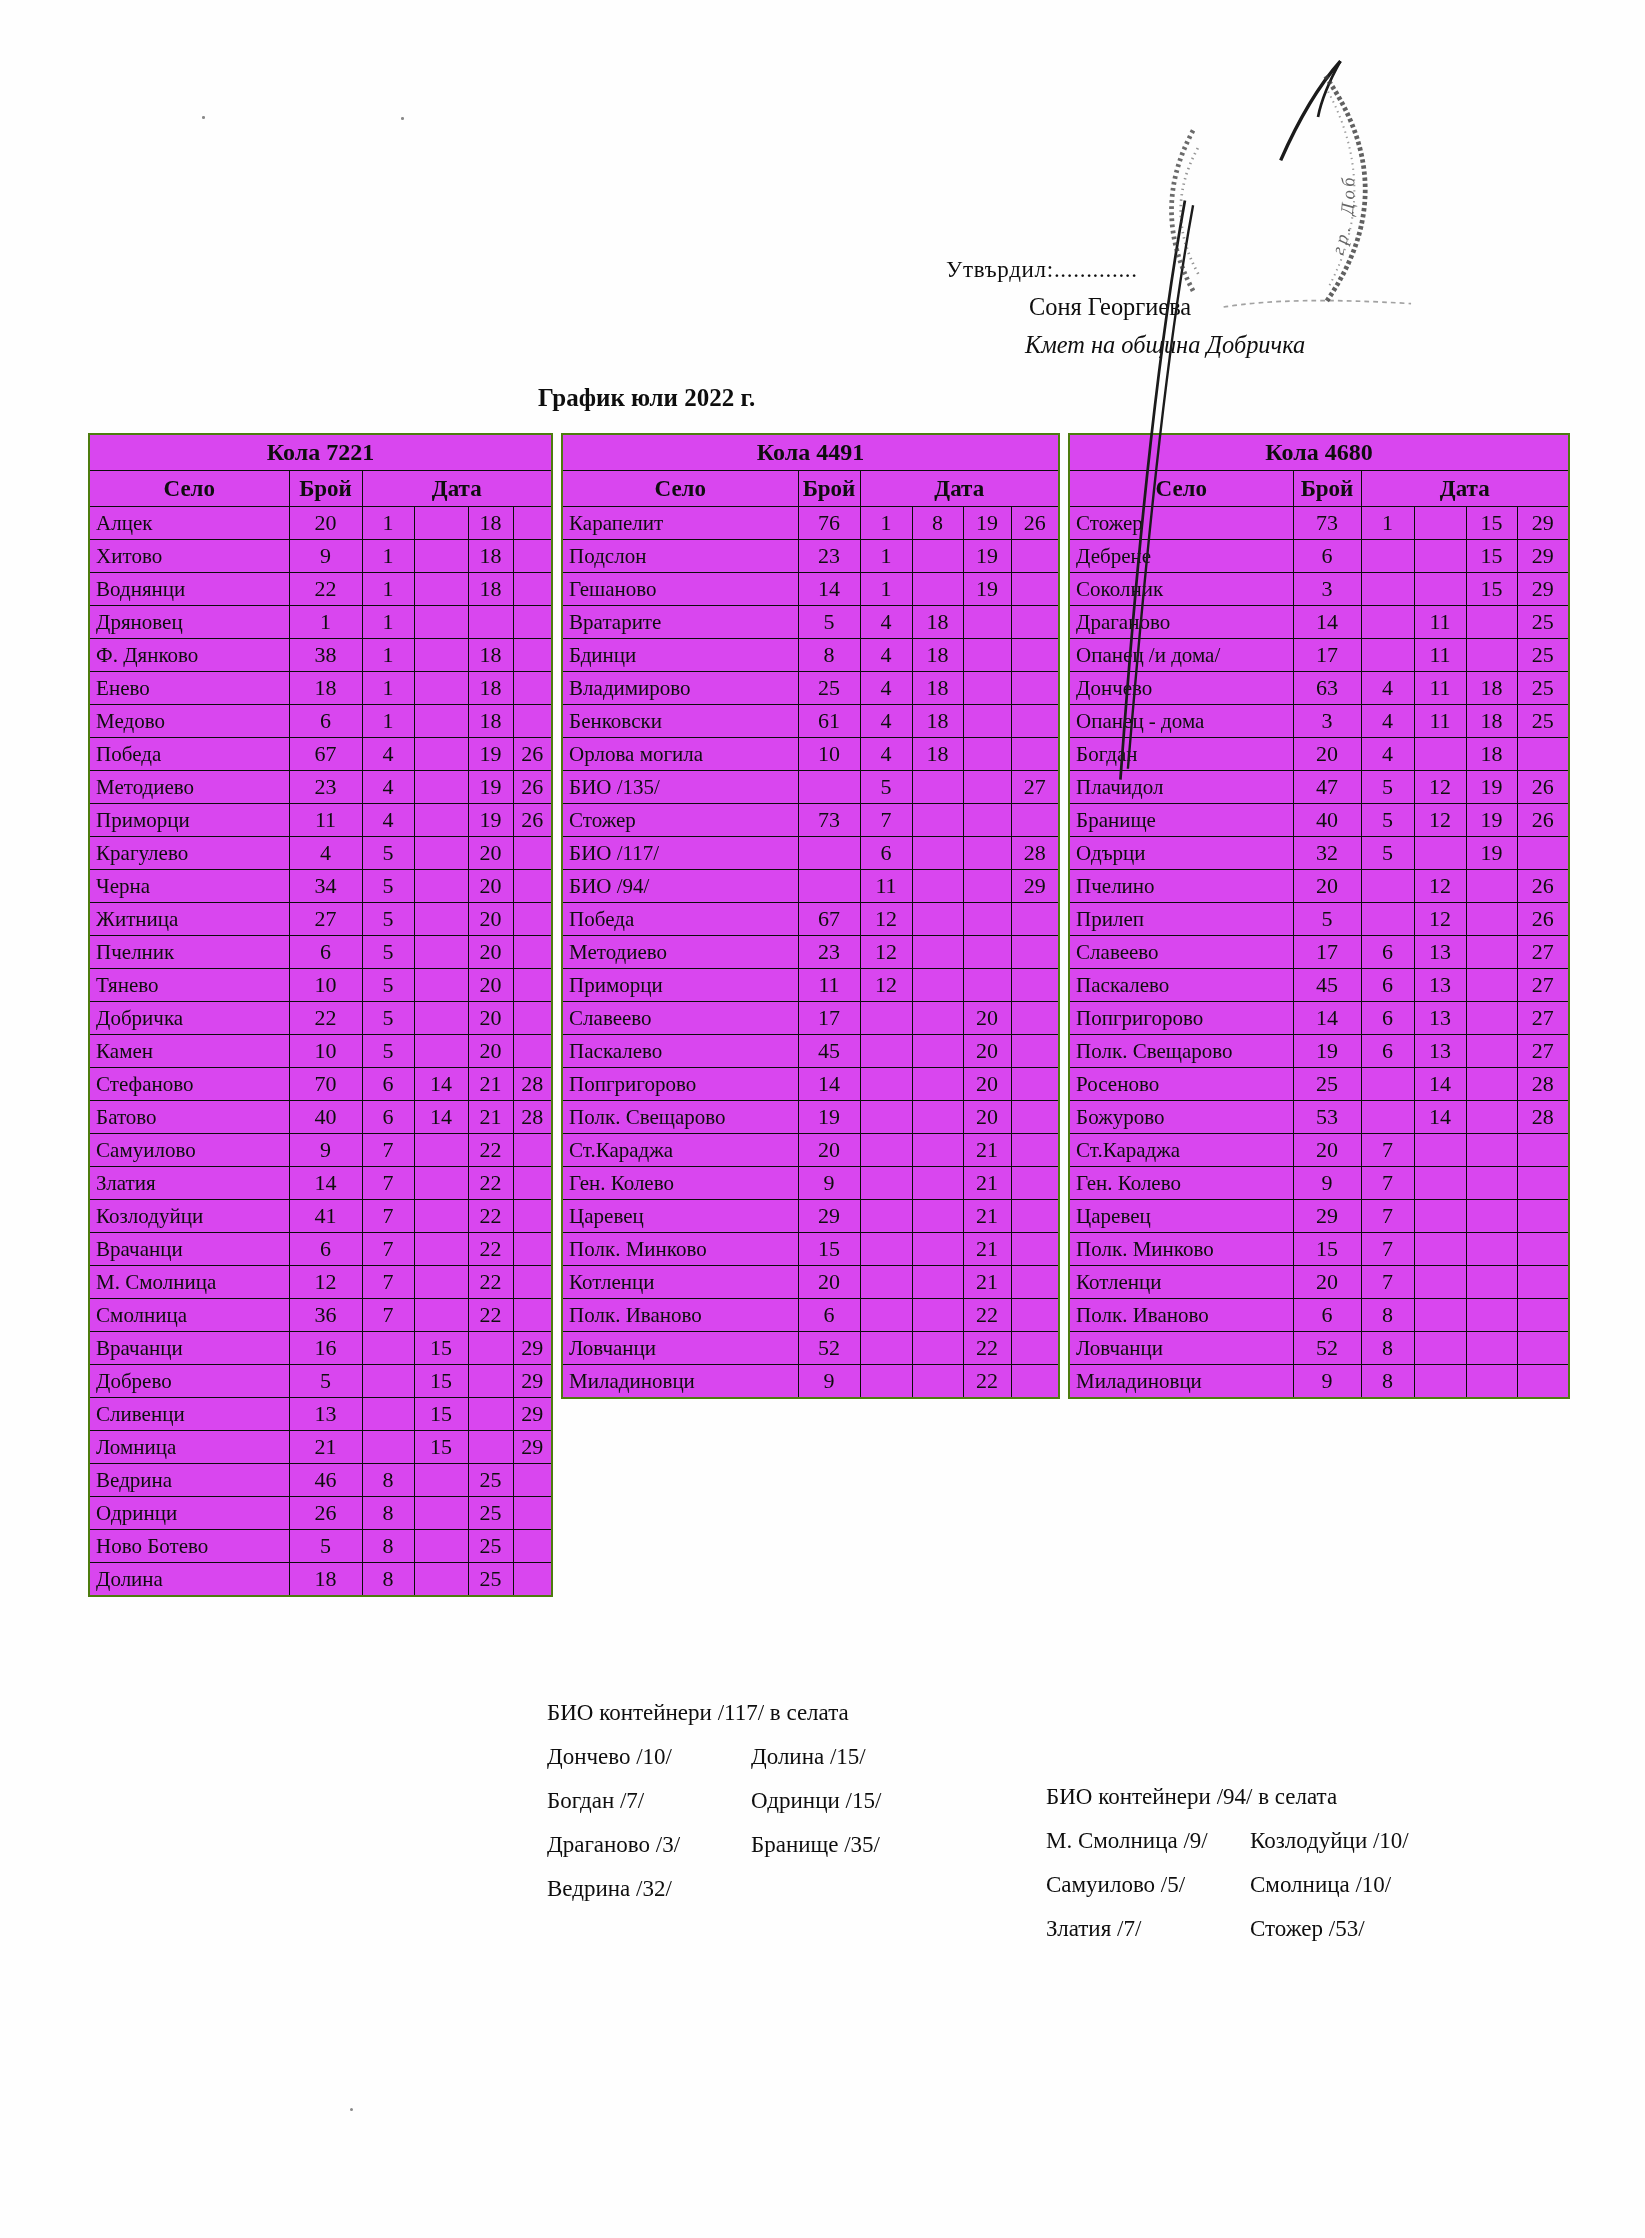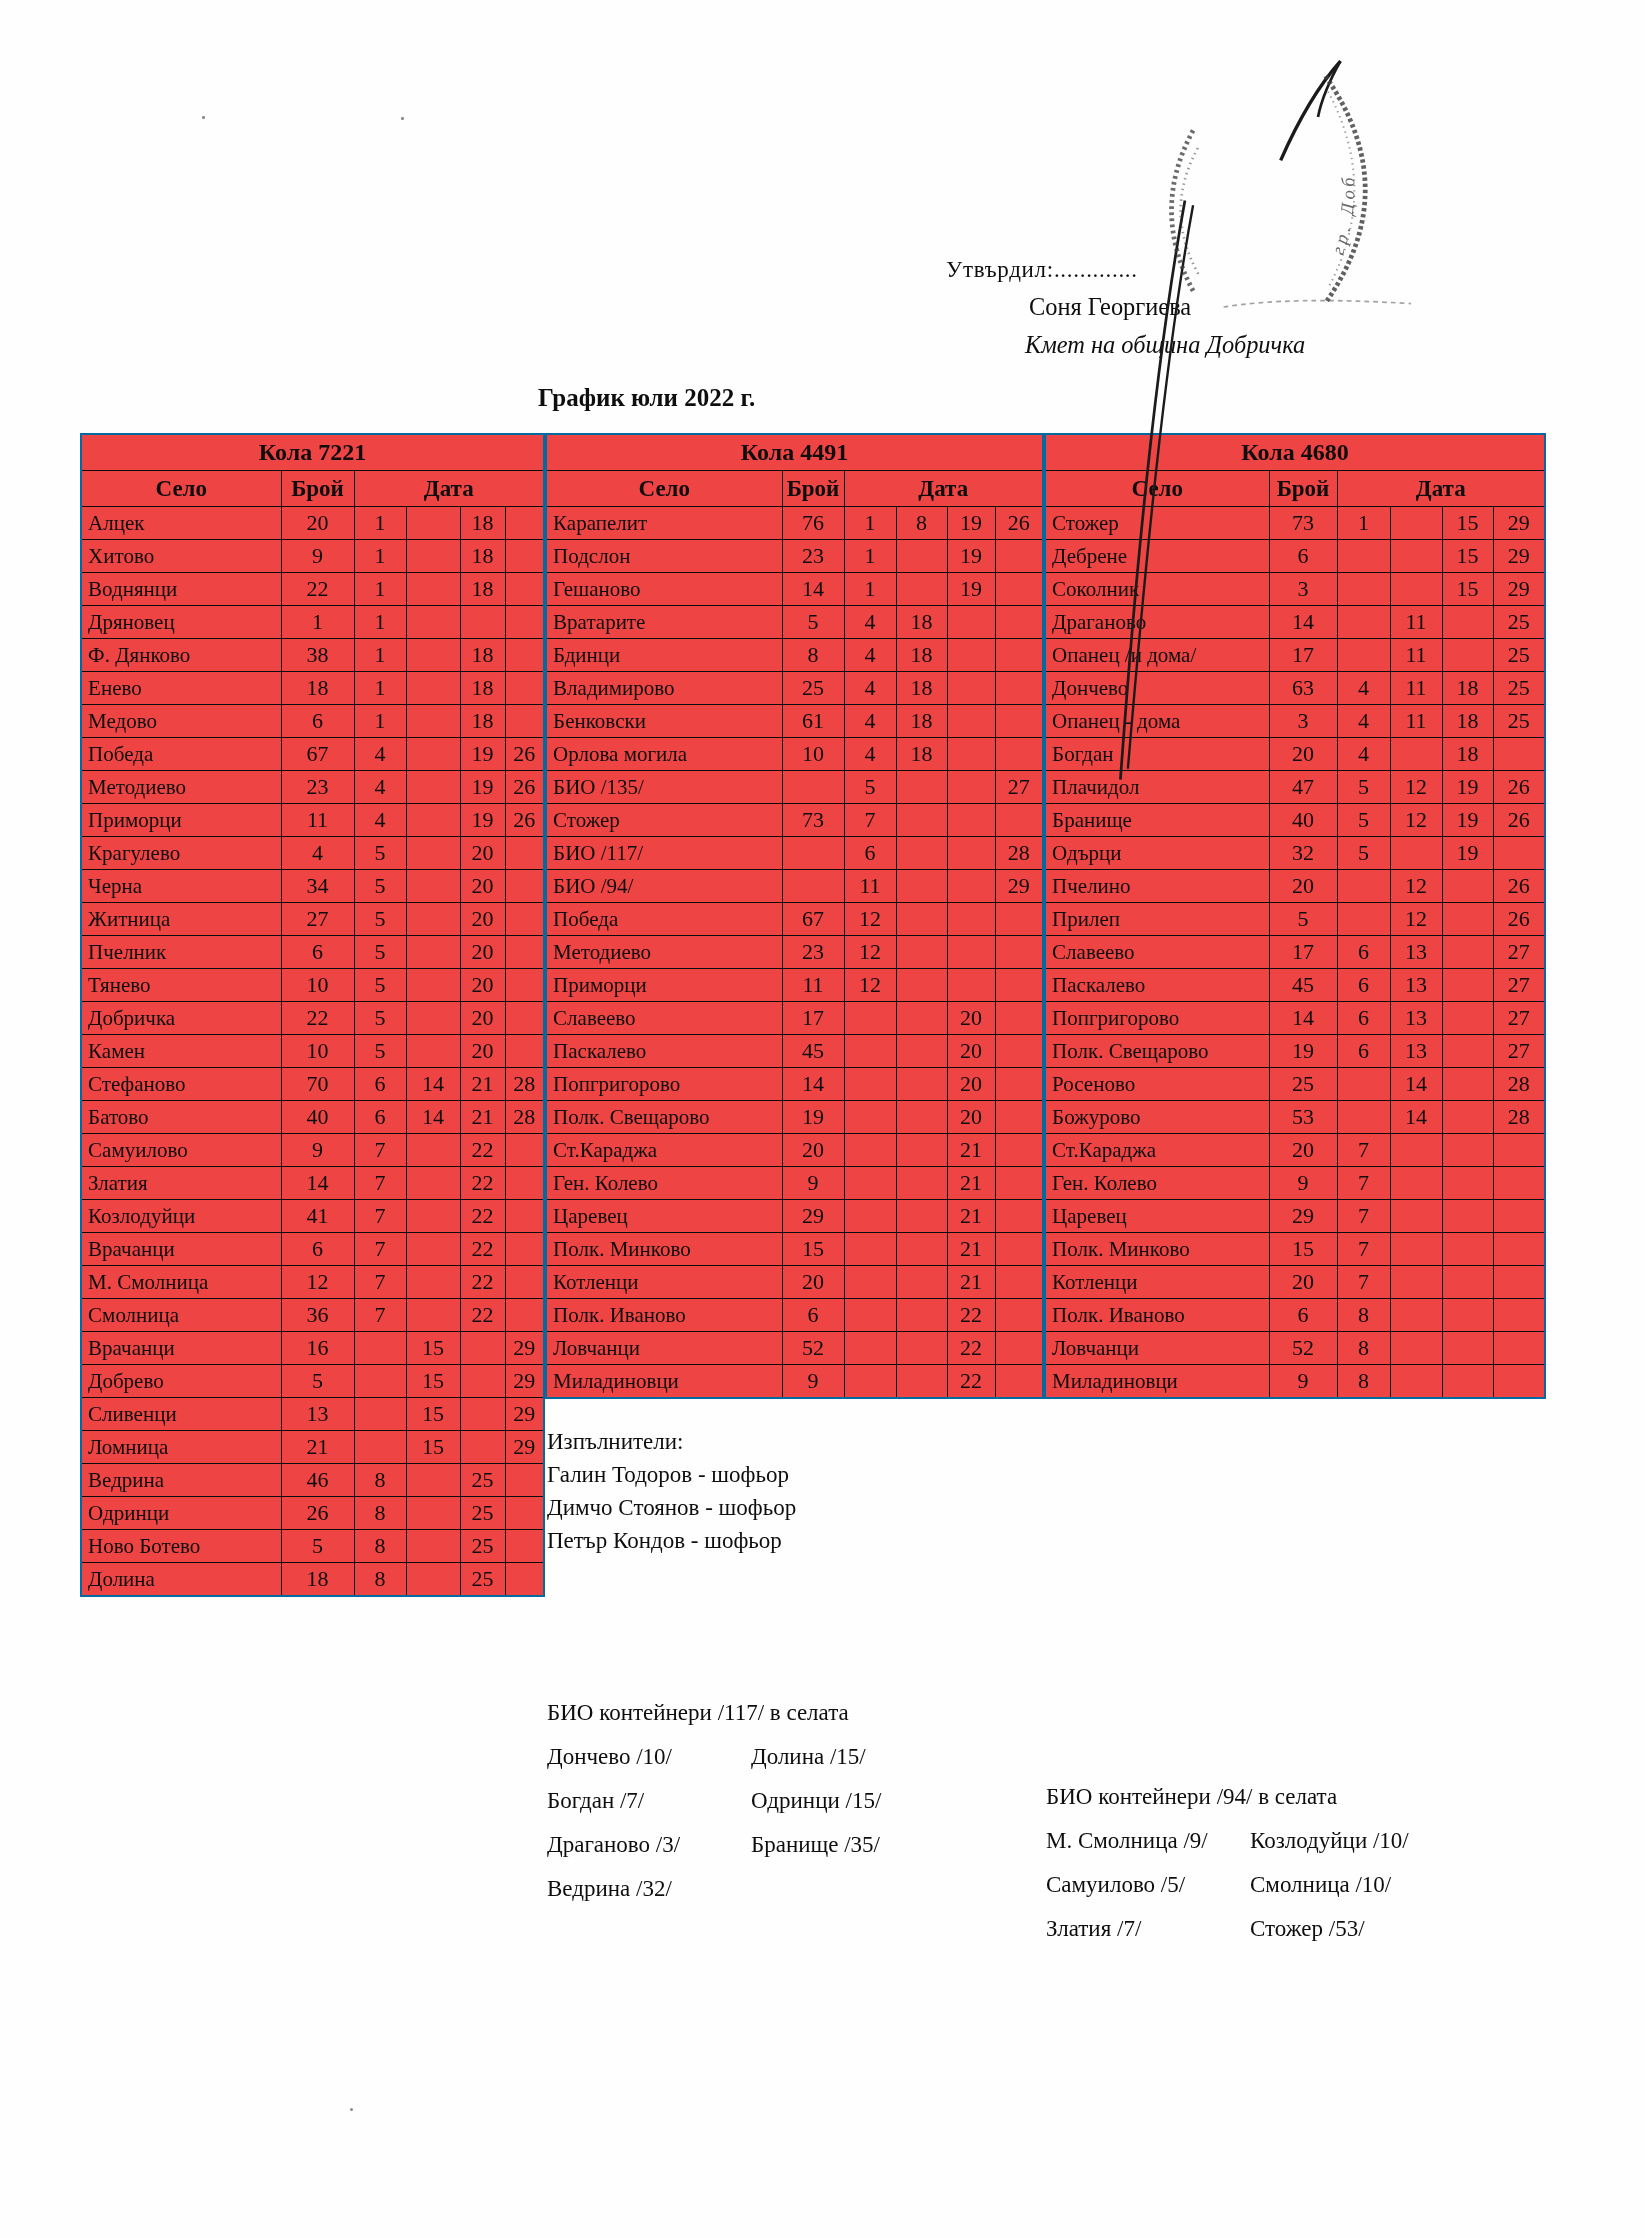--- a/index.html
+++ b/index.html
@@ -4,21 +4,21 @@
 <style>
   html,body{margin:0;padding:0;background:#e8e8e8;}
   #page{position:relative;width:1646px;height:2239px;background:#fefefe;margin:0 auto;
         font-family:"Liberation Serif","DejaVu Serif",serif;color:#0e0e0e;overflow:hidden;}
   .abs{position:absolute;white-space:nowrap;}
   #approve-line{left:946px;top:257px;font-size:23px;font-weight:400;letter-spacing:0.7px;}
   #approver-name{left:1029px;top:293px;font-size:24.4px;}
   #approver-role{left:1025px;top:331px;font-size:24.4px;font-style:italic;}
   #page-title{left:538px;top:384px;font-size:25px;font-weight:bold;margin:0;}
   #tables-row{left:80px;top:433px;display:flex;align-items:flex-start;}
-  table.sched{border-collapse:collapse;table-layout:fixed;background:#ef4444;border:2px solid #0369a1;}
+  table.sched{border-collapse:collapse;table-layout:fixed;background:#d946ef;border:2px solid #4d7c0f;margin-left:8px;}
   table.sched th,table.sched td{border:1.7px solid #0c0c0c;padding:0;overflow:hidden;}
   table.sched tr.title-row th{height:35px;font-size:24px;font-weight:bold;text-align:center;}
   table.sched tr.hdr-row th{height:35px;font-size:23px;font-weight:bold;text-align:center;}
   table.sched td{height:32px;font-size:22px;}
   table.sched td.v{text-align:left;padding-left:6.1px;font-size:21px;}
   table.sched td.n,table.sched td.d{text-align:center;}
   #executors{left:547px;top:1425px;font-size:23px;line-height:33px;}
   .bio-block{position:absolute;font-size:23px;}
   #bio-0{left:547px;top:1700px;width:482px;}
   #bio-1{left:1046px;top:1624px;width:496px;}
@@ -797,28 +797,20 @@
             <td class="n">9</td>
             <td class="d">8</td>
             <td class="d"></td>
             <td class="d"></td>
             <td class="d"></td>
           </tr>
         </tbody>
       </table>
     </div>
 
-  <div class="abs" id="executors">
-    <div>Изпълнители:</div>
-    <div>
-        <div>Галин Тодоров - шофьор</div>
-        <div>Димчо Стоянов - шофьор</div>
-        <div>Петър Кондов - шофьор</div>
-      </div>
-  </div>
 
   <div class="bio-block" id="bio-0">
       <div class="bio-title">БИО контейнери /117/ в селата</div>
       <div class="bio-grid">
         <div>Дончево /10/</div>
         <div>Долина /15/</div>
         <div>Богдан /7/</div>
         <div>Одринци /15/</div>
         <div>Драганово /3/</div>
         <div>Бранище /35/</div>

